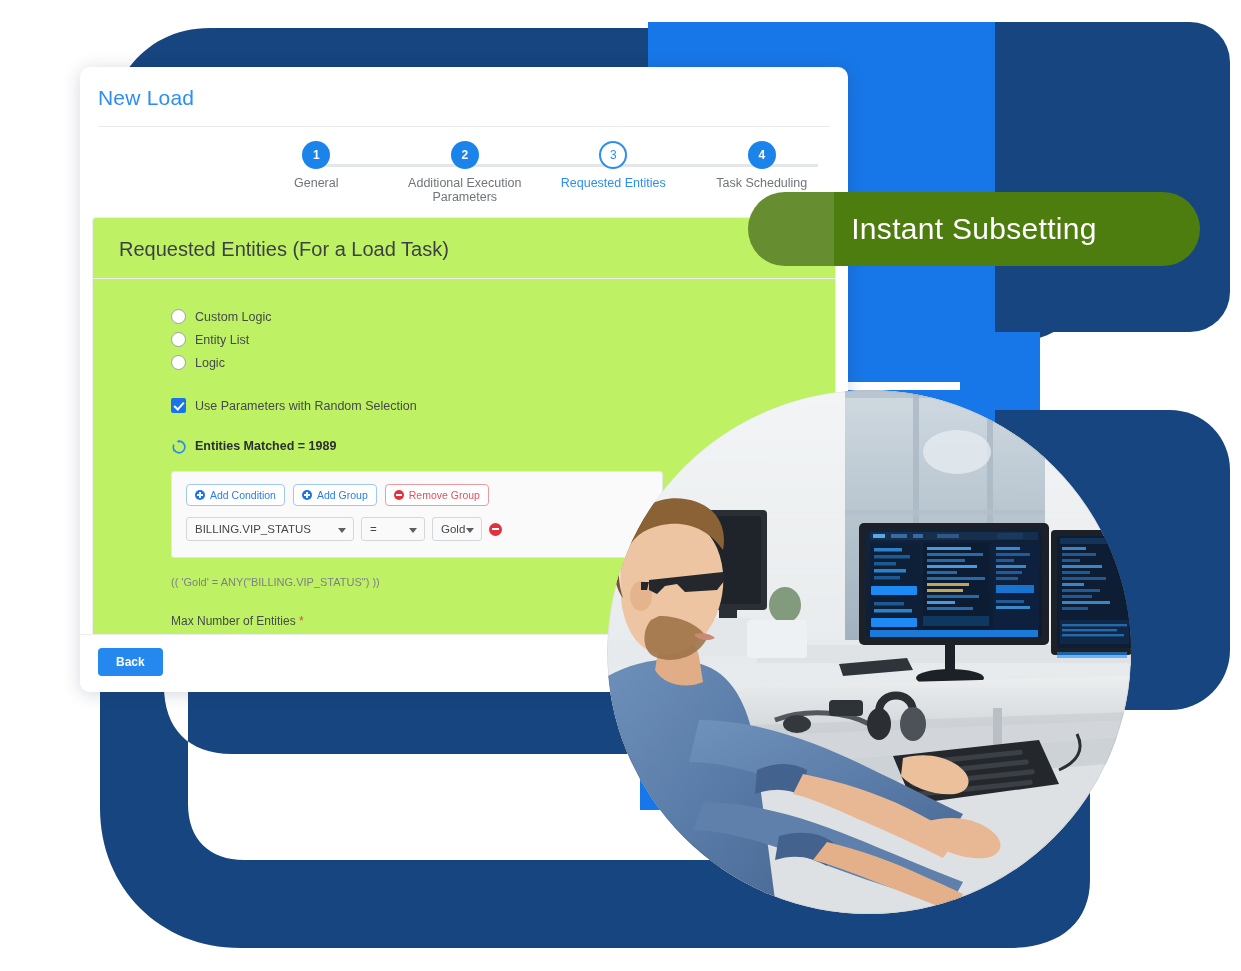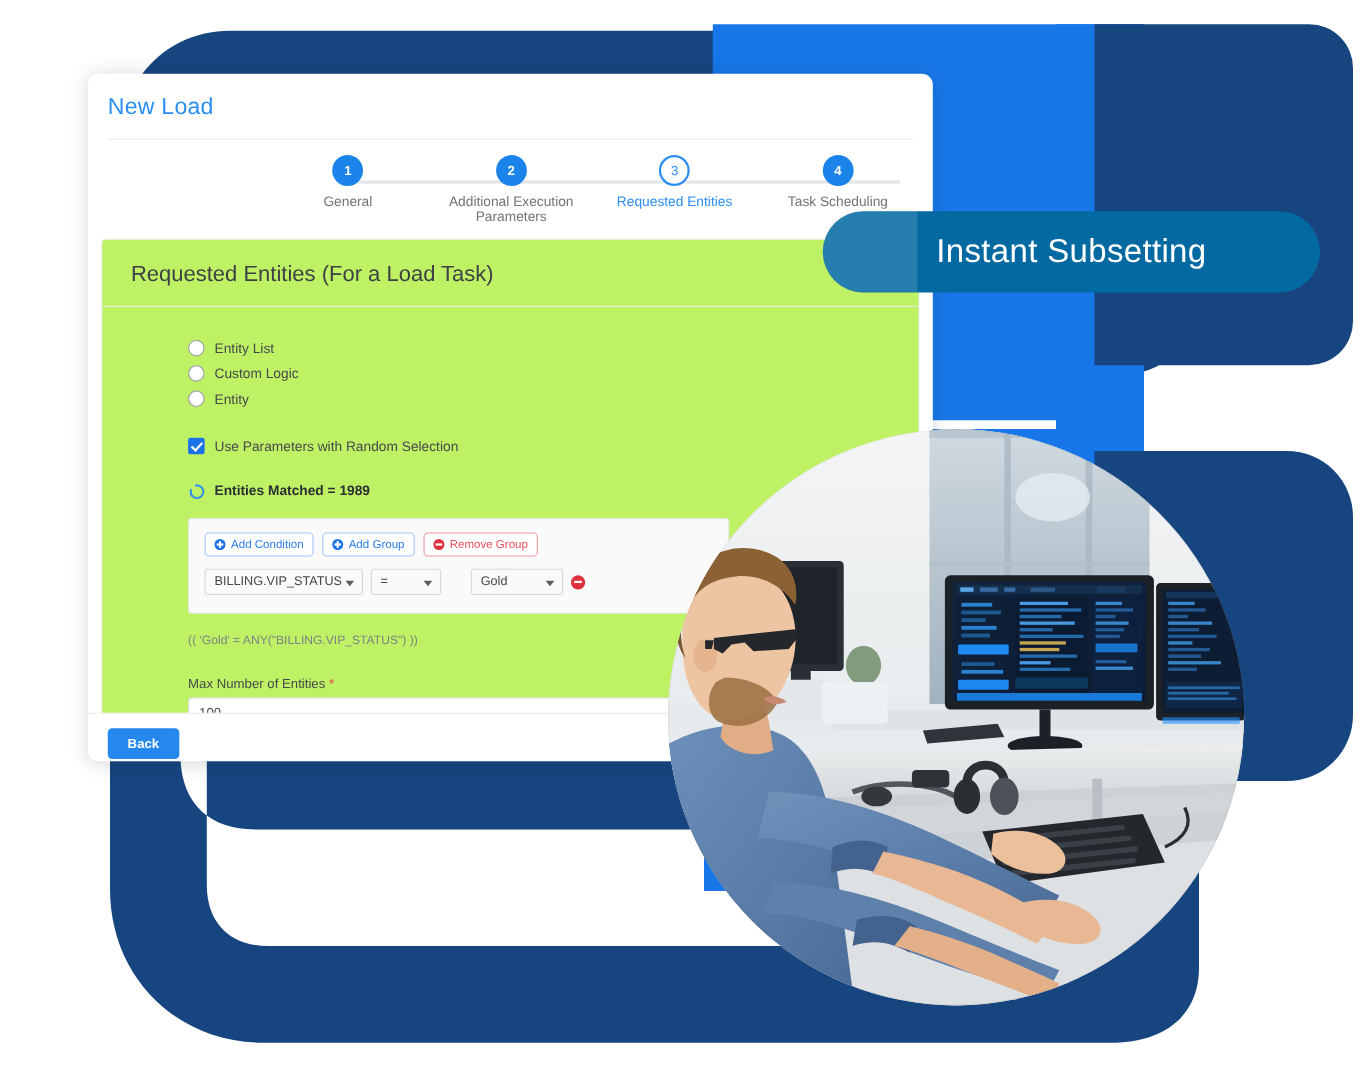--- a/index.html
+++ b/index.html
@@ -198,23 +198,23 @@
   }
 
   .qb-cond { display: flex; align-items: center; gap: 7px; margin-top: 11px; }
   .sel {
     position: relative; background: #fafafa;
     border: 1px solid #d5d7d9; border-radius: 3px;
     height: 24px; display: flex; align-items: center;
     padding: 0 22px 0 8px; font-size: 11.5px; color: #44484b;
     cursor: pointer;
   }
-  .sel.w-field { width: 144px; }
+  .sel.w-field { width: 168px; }
   .sel.w-op    { width: 64px; }
-  .sel.w-val   { width: 84px; margin-left: 20px; }
+  .sel.w-val   { width: 50px; }
   .caret {
     position: absolute; right: 7px; top: 50%;
     width: 0; height: 0; margin-top: -1.5px;
     border-left: 4px solid transparent;
     border-right: 4px solid transparent;
     border-top: 5px solid #5b5f63;
   }
   .minus-del {
     width: 13px; height: 13px; border-radius: 50%;
     background: #e0323e; position: relative; cursor: pointer; flex: none;
@@ -236,21 +236,21 @@
   .field-input {
     margin-top: 6px; width: 620px; height: 27px;
     border: 1px solid #dadde0; border-radius: 3px;
     background: #fff; font-size: 12px; color: #45484b;
     padding: 0 9px; font-family: "Liberation Sans", sans-serif;
   }
 
   
   .card-footer {
     position: absolute; left: 0; right: 0; bottom: 0;
-    height: 44px; border-top: 1px solid #ececec;
+    height: 58px; border-top: 1px solid #ececec;
     padding: 13px 0 0 18px; background: #fff;
   }
   .back-btn {
     background: #2488ef; color: #fff;
     border: none; border-radius: 4px;
     font-size: 12px; font-weight: bold;
     padding: 7px 18px; cursor: pointer;
     font-family: "Liberation Sans", sans-serif;
   }
 
@@ -264,21 +264,21 @@
     box-shadow: 0 0 0 0 rgba(0,0,0,0);
   }
   #photo-circle svg { display: block; }
 
   
   #pill {
     position: absolute;
     left: 748px; top: 192px;
     width: 452px; height: 74px;
     border-radius: 37px;
-    background: #0369a1;
+    background: #4d7c0f;
     color: #fff;
     display: flex; align-items: center; justify-content: center;
     font-size: 30px; font-weight: 300;
     letter-spacing: 0.3px;
   }
   #pill .pill-left-shade {
     position: absolute; left: 0; top: 0; width: 86px; height: 100%;
     border-radius: 37px 0 0 37px;
     background: rgba(255,255,255,0.14);
   }
@@ -438,29 +438,29 @@
 
     <div class="panel">
       <div class="panel-heading">Requested Entities (For a Load Task)</div>
       <div class="panel-hr"></div>
 
       <div class="panel-body">
 
         <div>
           <div class="radio-row">
             <span class="radio"></span>
+            <span class="radio-label">Custom Logic</span>
+          </div>
+          <div class="radio-row">
+            <span class="radio"></span>
             <span class="radio-label">Entity List</span>
           </div>
           <div class="radio-row">
             <span class="radio"></span>
-            <span class="radio-label">Custom Logic</span>
-          </div>
-          <div class="radio-row">
-            <span class="radio"></span>
-            <span class="radio-label">Entity</span>
+            <span class="radio-label">Logic</span>
           </div>
         </div>
 
         <div class="check-row">
           <span class="checkbox"></span>
           <span class="check-label">Use Parameters with Random Selection</span>
         </div>
 
         <div class="matched-row">
           <svg width="16" height="16" viewBox="0 0 16 16">

